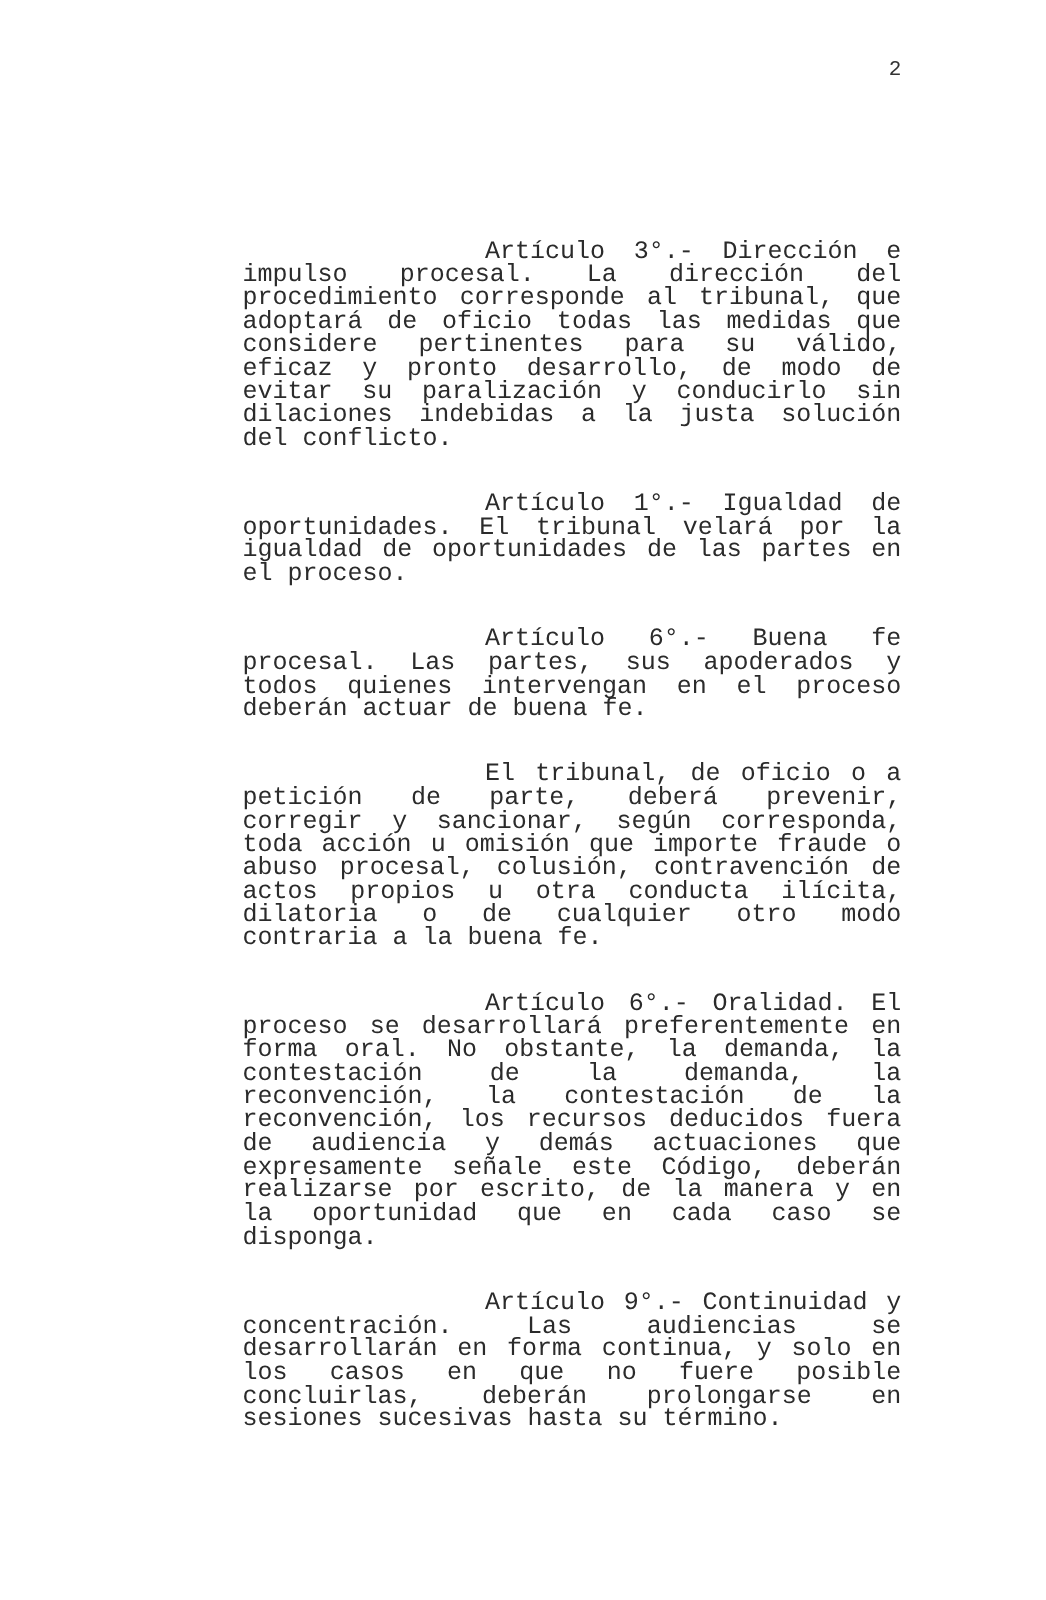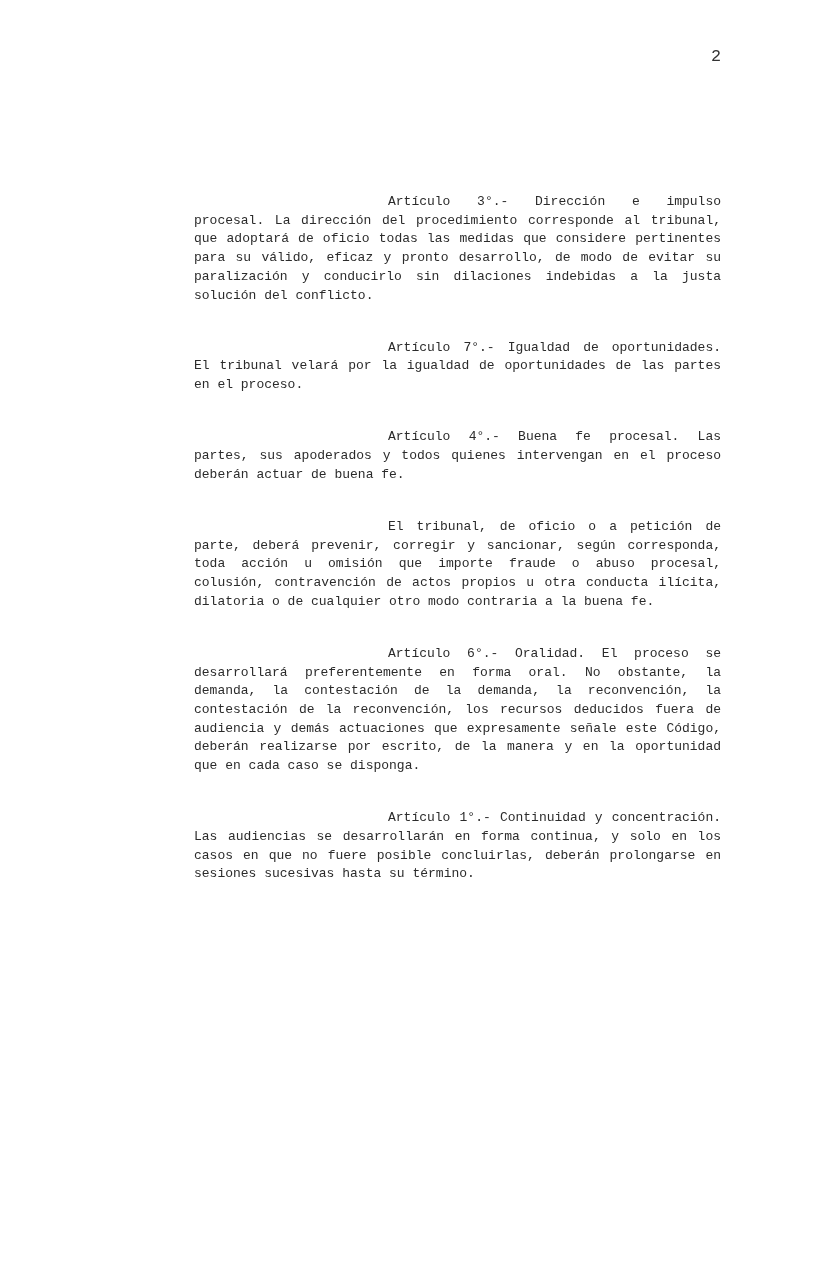--- a/index.html
+++ b/index.html
@@ -27,34 +27,34 @@
       color: #333333;
     }
     .content {
       position: absolute;
       left: 194px;
       top: 193px;
       width: 527px;
     }
     .para {
       margin: 0 0 33.5px 0;
-      font-size: 13px;
+      font-size: 20px;
       line-height: 18.7px;
       text-align: justify;
       text-indent: 194px;
       letter-spacing: 0;
       word-spacing: 0;
       white-space: normal;
     }
   </style>
 </head>
 <body>
 
 <div class="page-number">2</div>
 
 <div class="content">
   <p class="para">Artículo 3°.- Dirección e impulso procesal. La dirección del procedimiento corresponde al tribunal, que adoptará de oficio todas las medidas que considere pertinentes para su válido, eficaz y pronto desarrollo, de modo de evitar su paralización y conducirlo sin dilaciones indebidas a la justa solución del conflicto.</p>
-  <p class="para">Artículo 7°.- Igualdad de oportunidades. El tribunal velará por la igualdad de oportunidades de las partes en el proceso.</p>
-  <p class="para">Artículo 4°.- Buena fe procesal. Las partes, sus apoderados y todos quienes intervengan en el proceso deberán actuar de buena fe.</p>
+  <p class="para">Artículo 1°.- Igualdad de oportunidades. El tribunal velará por la igualdad de oportunidades de las partes en el proceso.</p>
+  <p class="para">Artículo 6°.- Buena fe procesal. Las partes, sus apoderados y todos quienes intervengan en el proceso deberán actuar de buena fe.</p>
   <p class="para">El tribunal, de oficio o a petición de parte, deberá prevenir, corregir y sancionar, según corresponda, toda acción u omisión que importe fraude o abuso procesal, colusión, contravención de actos propios u otra conducta ilícita, dilatoria o de cualquier otro modo contraria a la buena fe.</p>
   <p class="para">Artículo 6°.- Oralidad. El proceso se desarrollará preferentemente en forma oral. No obstante, la demanda, la contestación de la demanda, la reconvención, la contestación de la reconvención, los recursos deducidos fuera de audiencia y demás actuaciones que expresamente señale este Código, deberán realizarse por escrito, de la manera y en la oportunidad que en cada caso se disponga.</p>
-  <p class="para">Artículo 1°.- Continuidad y concentración. Las audiencias se desarrollarán en forma continua, y solo en los casos en que no fuere posible concluirlas, deberán prolongarse en sesiones sucesivas hasta su término.</p>
+  <p class="para">Artículo 9°.- Continuidad y concentración. Las audiencias se desarrollarán en forma continua, y solo en los casos en que no fuere posible concluirlas, deberán prolongarse en sesiones sucesivas hasta su término.</p>
 </div>
 
 </body></html>

